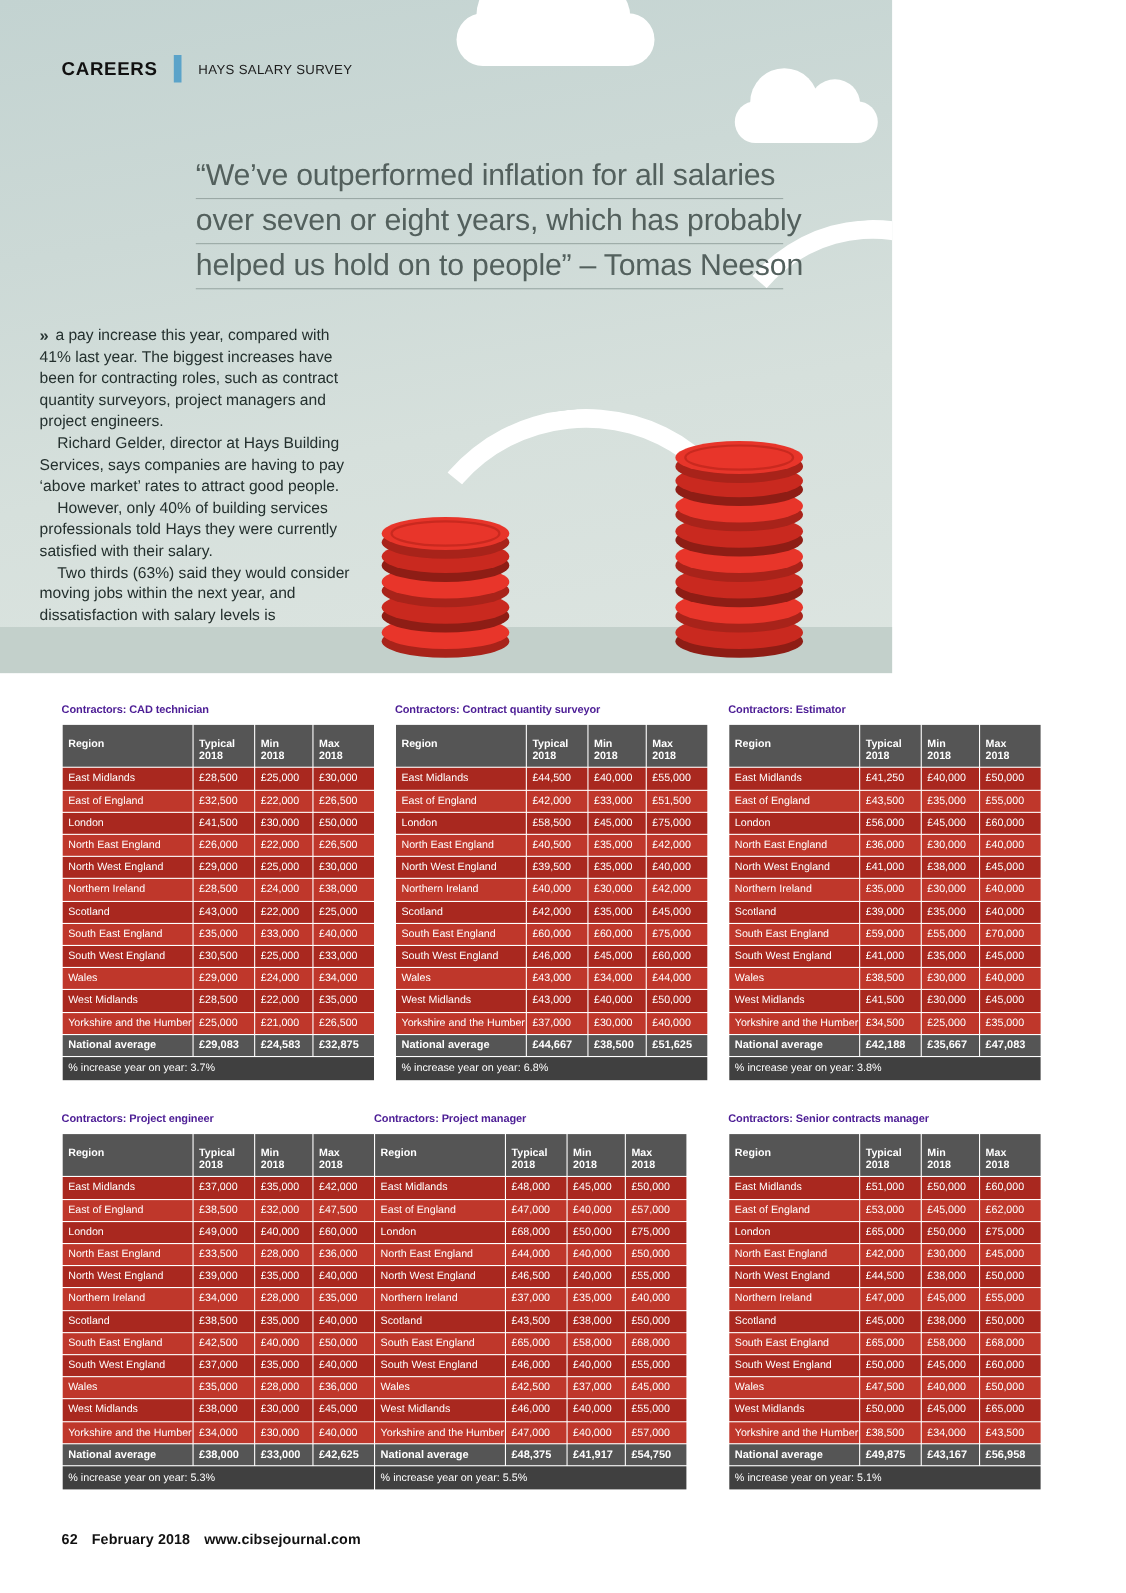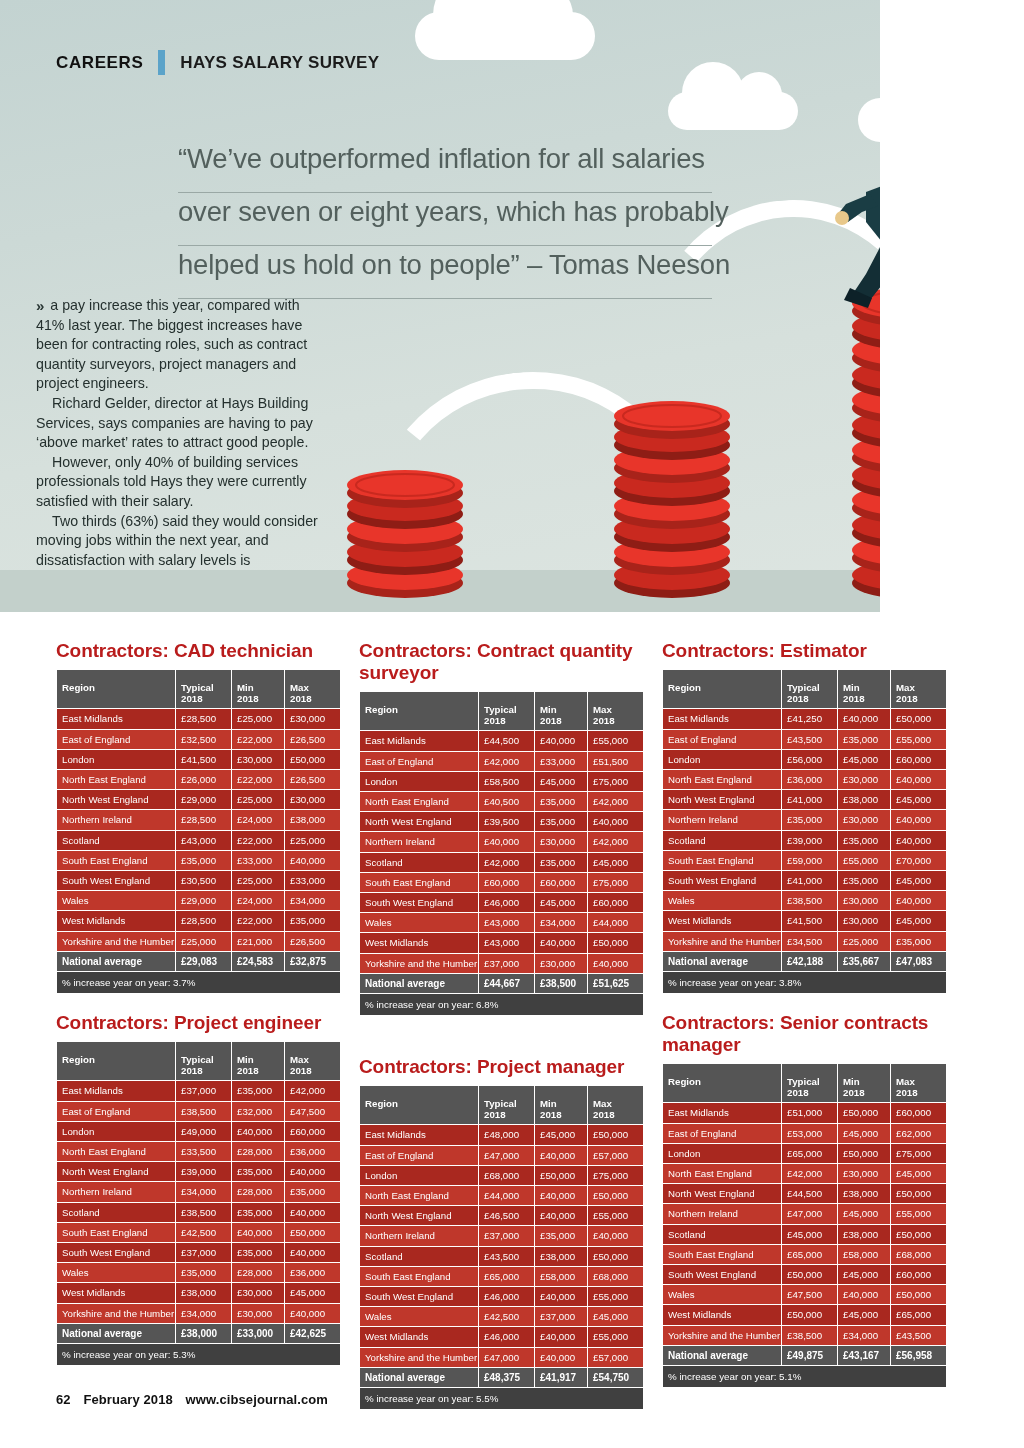--- a/index.html
+++ b/index.html
@@ -6,21 +6,21 @@
   html, body { width:1024px; height:1448px; }
   body {
     font-family:"Liberation Sans", sans-serif;
     background:#ffffff;
     position:relative;
     overflow:hidden;
   }
 
   
   .hero {
-    position:absolute; left:0; top:0; width:880px; height:612px;
+    position:absolute; left:0; top:0; width:811px; height:612px;
     background:linear-gradient(170deg,#c3d3d1 0%,#ccd9d6 32%,#d6e0dc 62%,#dde5e1 100%);
     overflow:hidden;
   }
   .hero-ground {
     position:absolute; left:0; bottom:0; width:1024px; height:42px;
     background:#c3d0cb;
   }
   .cloud { position:absolute; background:#ffffff; border-radius:999px; }
   .cloud::before, .cloud::after {
     content:""; position:absolute; background:#ffffff; border-radius:50%;
@@ -53,31 +53,31 @@
   
   .masthead {
     position:absolute; left:56px; top:50px;
     display:flex; align-items:center; gap:15px;
   }
   .masthead .careers {
     font-size:17px; font-weight:bold; letter-spacing:0.6px; color:#111111;
   }
   .masthead .divider { width:7px; height:25px; background:#5ba3c9; }
   .masthead .survey {
-    font-size:17px; color:#1b1b1b; letter-spacing:0.3px;font-weight:bold;
+    font-size:12px; color:#1b1b1b; letter-spacing:0.3px;
   }
 
   
   .pullquote {
     position:absolute; left:178px; top:140px; width:534px;
     color:#53605d;
   }
   .pullquote .ql {
     font-size:27.5px; line-height:38px; letter-spacing:-0.2px;
-    border-bottom:1.2px solid #9aa8a5; padding-bottom:14px;
+    border-bottom:1.2px solid #9aa8a5; padding-bottom:2px;
     white-space:nowrap;
   }
 
   
   .bodycopy {
     position:absolute; left:36px; top:296px; width:292px;
     font-size:14.2px; line-height:19.6px; color:#24302e;
   }
   .bodycopy .chev {
     float:left; margin-right:6px; font-size:15px; font-weight:bold; color:#2a3735;
@@ -85,21 +85,21 @@
   }
   .bodycopy p { text-indent:0; }
   .bodycopy p + p { text-indent:16px; }
 
   
   .tables {
     position:absolute; left:0; top:612px; width:1024px;
   }
   .tbl-wrap { position:absolute; width:280px; }
   .tbl-title {
-    font-size:19px; font-weight:bold; color:#b91c1c;
+    font-size:10px; font-weight:bold; color:#4c1d95;
     margin-bottom:7px; letter-spacing:-0.1px;
   }
   table.salary {
     width:280px; border-collapse:separate; border-spacing:1px;
     background:#ffffff; table-layout:fixed;
   }
   table.salary th, table.salary td {
     font-size:9.7px; color:#ffffff; padding:4px 4px 4px 5px;
     text-align:left; vertical-align:middle; line-height:11.2px;
     white-space:nowrap; overflow:hidden;
@@ -747,21 +747,21 @@
             <td>£38,000</td>
             <td>£33,000</td>
             <td>£42,625</td>
           </tr>
           <tr class="pct">
             <td colspan="4">% increase year on year:  5.3%</td>
           </tr>
         </tbody>
       </table>
     </div>
-  <div class="tbl-wrap" style="left:359px; top:400px;margin-top:44px;">
+  <div class="tbl-wrap" style="left:340px; top:400px;">
       <div class="tbl-title">Contractors: Project manager</div>
       <table class="salary">
         <colgroup>
           <col class="c-region">
           <col class="c-typ">
           <col class="c-min">
           <col class="c-max">
         </colgroup>
         <thead>
           <tr>

